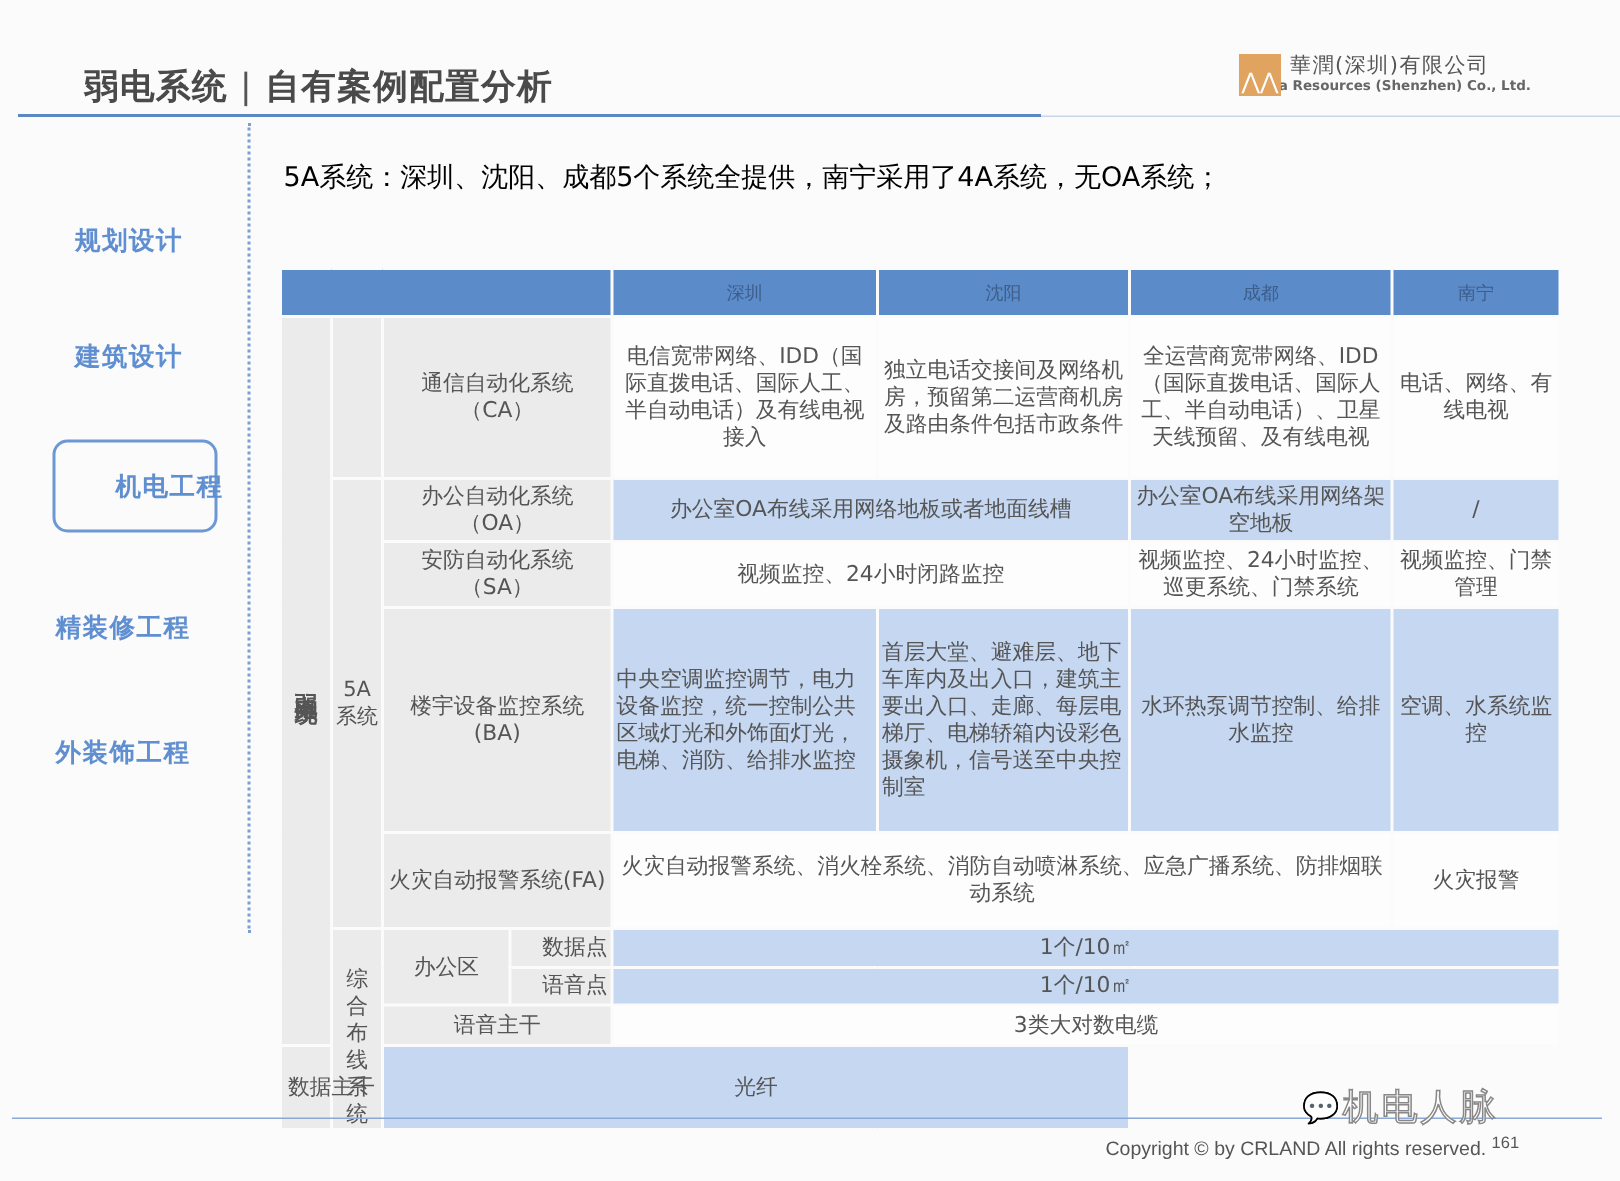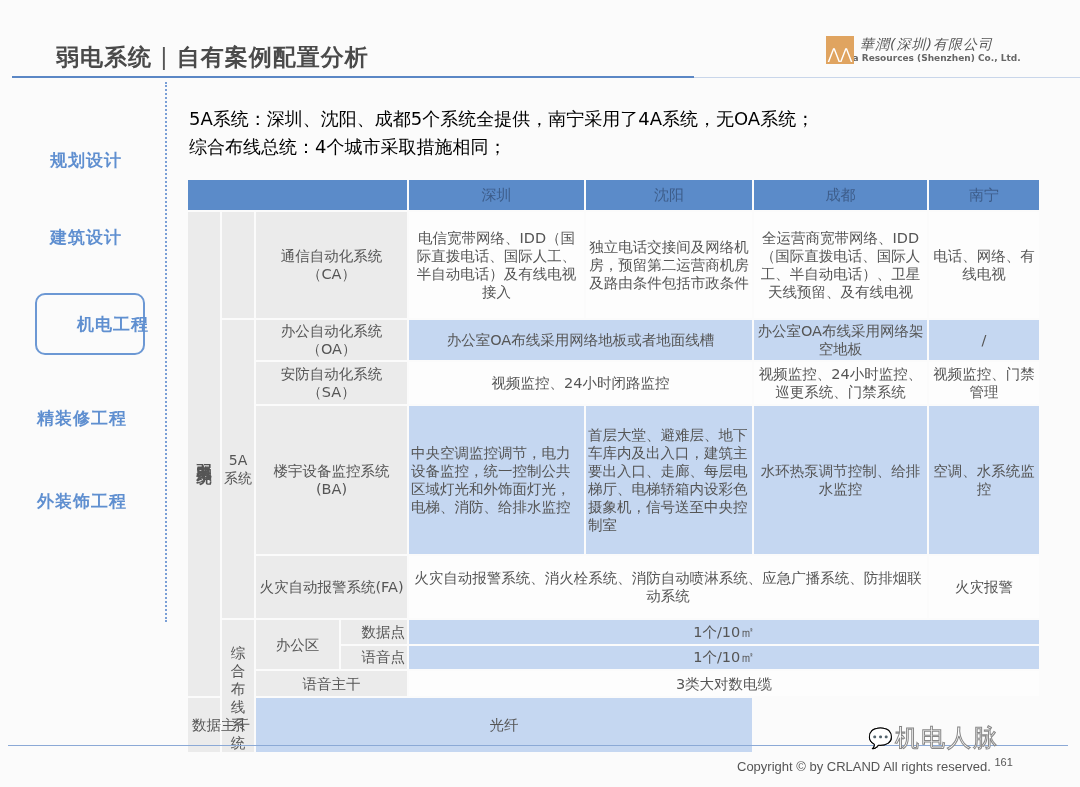--- a/index.html
+++ b/index.html
@@ -20,21 +20,21 @@
   .title-rule-thin {
     position:absolute; left:694px; top:77px; width:386px; height:1px; background:#c9d6ea;
   }
   .logo { position:absolute; left:826px; top:36px; display:flex; align-items:center; }
   .logo-mark {
     width:28px; height:28px; background:#e0a460; position:relative;
     display:flex; align-items:flex-end; justify-content:center;
     color:#fff; font-size:15px; line-height:1; padding-bottom:2px; box-sizing:border-box;
   }
   .logo-text { margin-left:6px; }
-  .logo-cn { font-size:14px; color:#555; letter-spacing:1px; line-height:16px;font-style:italic; }
+  .logo-cn { font-size:14px; color:#555; letter-spacing:1px; line-height:16px; }
   .logo-en { font-size:9px; color:#666; font-weight:bold; line-height:12px; margin-left:-30px; }
 
   .side-nav { position:absolute; left:0; top:135px; width:165px; }
   .side-item {
     position:absolute; color:#5f8fd0; font-size:17px; font-weight:bold; letter-spacing:1px;
     white-space:nowrap;
   }
   .side-item.active {
     border:2px solid #6c98d4; border-radius:10px;
     width:110px; height:62px; box-sizing:border-box;
@@ -48,21 +48,21 @@
   .summary { position:absolute; left:189px; top:105px; font-size:18px; color:#000000; line-height:28px; }
 
   table.cmp {
     position:absolute; left:186px; top:178px; width:853px;
     border-collapse:collapse; table-layout:fixed;
     font-size:14.5px; color:#555; line-height:18px;
   }
   table.cmp td, table.cmp th {
     border:2px solid #fbfbfb; text-align:center; vertical-align:middle; padding:0 2px;
   }
-  table.cmp th { background:#5b8bc9; color:#3d5d8a; font-weight:normal; font-size:15px; height:30px; }
+  table.cmp th { background:#5b8bc9; color:#3d5d8a; font-weight:normal; font-size:12px; height:30px; }
   .lbl { background:#ebebeb;margin-left:40px; }
   .lbl-top { vertical-align:top !important; }
   .blue { background:#c5d7f1; }
   .white { background:#fdfdfd; }
   .vert { writing-mode:vertical-rl; text-orientation:upright; font-weight:bold; font-size:15px; letter-spacing:2px; }
 
   .footer-rule { position:absolute; left:8px; top:745px; width:1060px; height:1px; background:#8ba9d6; }
   .watermark {
     position:absolute; left:895px; top:722px; font-size:24px; color:#fff;
     -webkit-text-stroke:1px #888; letter-spacing:2px;
@@ -92,21 +92,20 @@
   <div class="side-item" style="left:50px; top:14px;">规划设计</div>
   <div class="side-item" style="left:50px; top:91px;">建筑设计</div>
   <div class="side-item active" style="left:35px; top:158px;">机电工程</div>
   <div class="side-item" style="left:37px; top:272px;">精装修工程</div>
   <div class="side-item" style="left:37px; top:355px;">外装饰工程</div>
 </div>
 <div class="vdots"></div>
 
 <div class="summary">
   <div>5A系统：深圳、沈阳、成都5个系统全提供，南宁采用了4A系统，无OA系统；</div>
-  <div>综合布线总统：4个城市采取措施相同；</div>
 </div>
 
 <table class="cmp">
   <colgroup>
     <col style="width:34px">
       <col style="width:34px">
       <col style="width:85px">
       <col style="width:68px">
     <col style="width:177px">
       <col style="width:168px">

